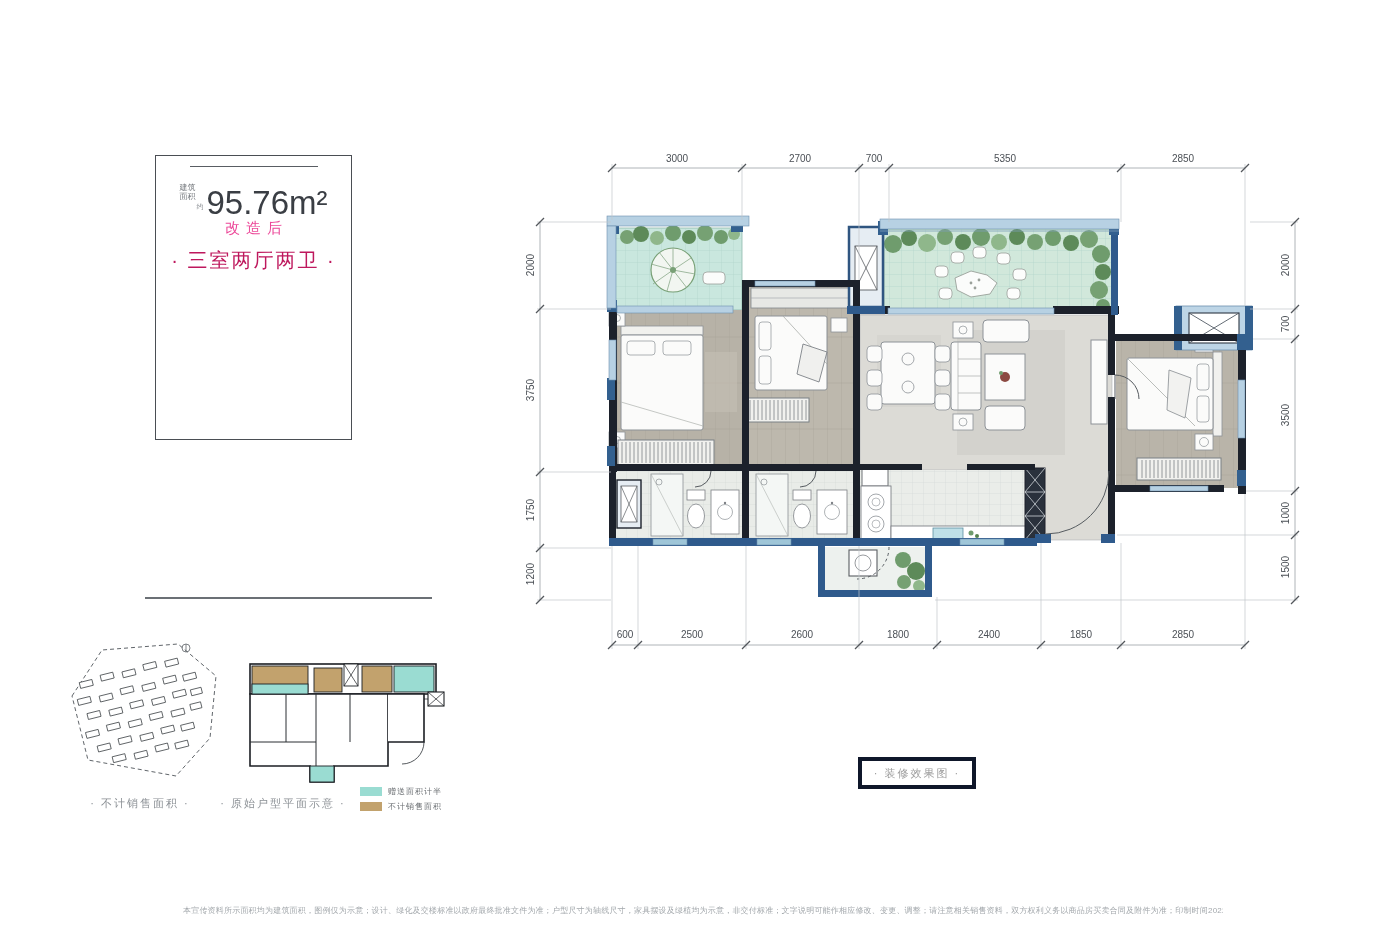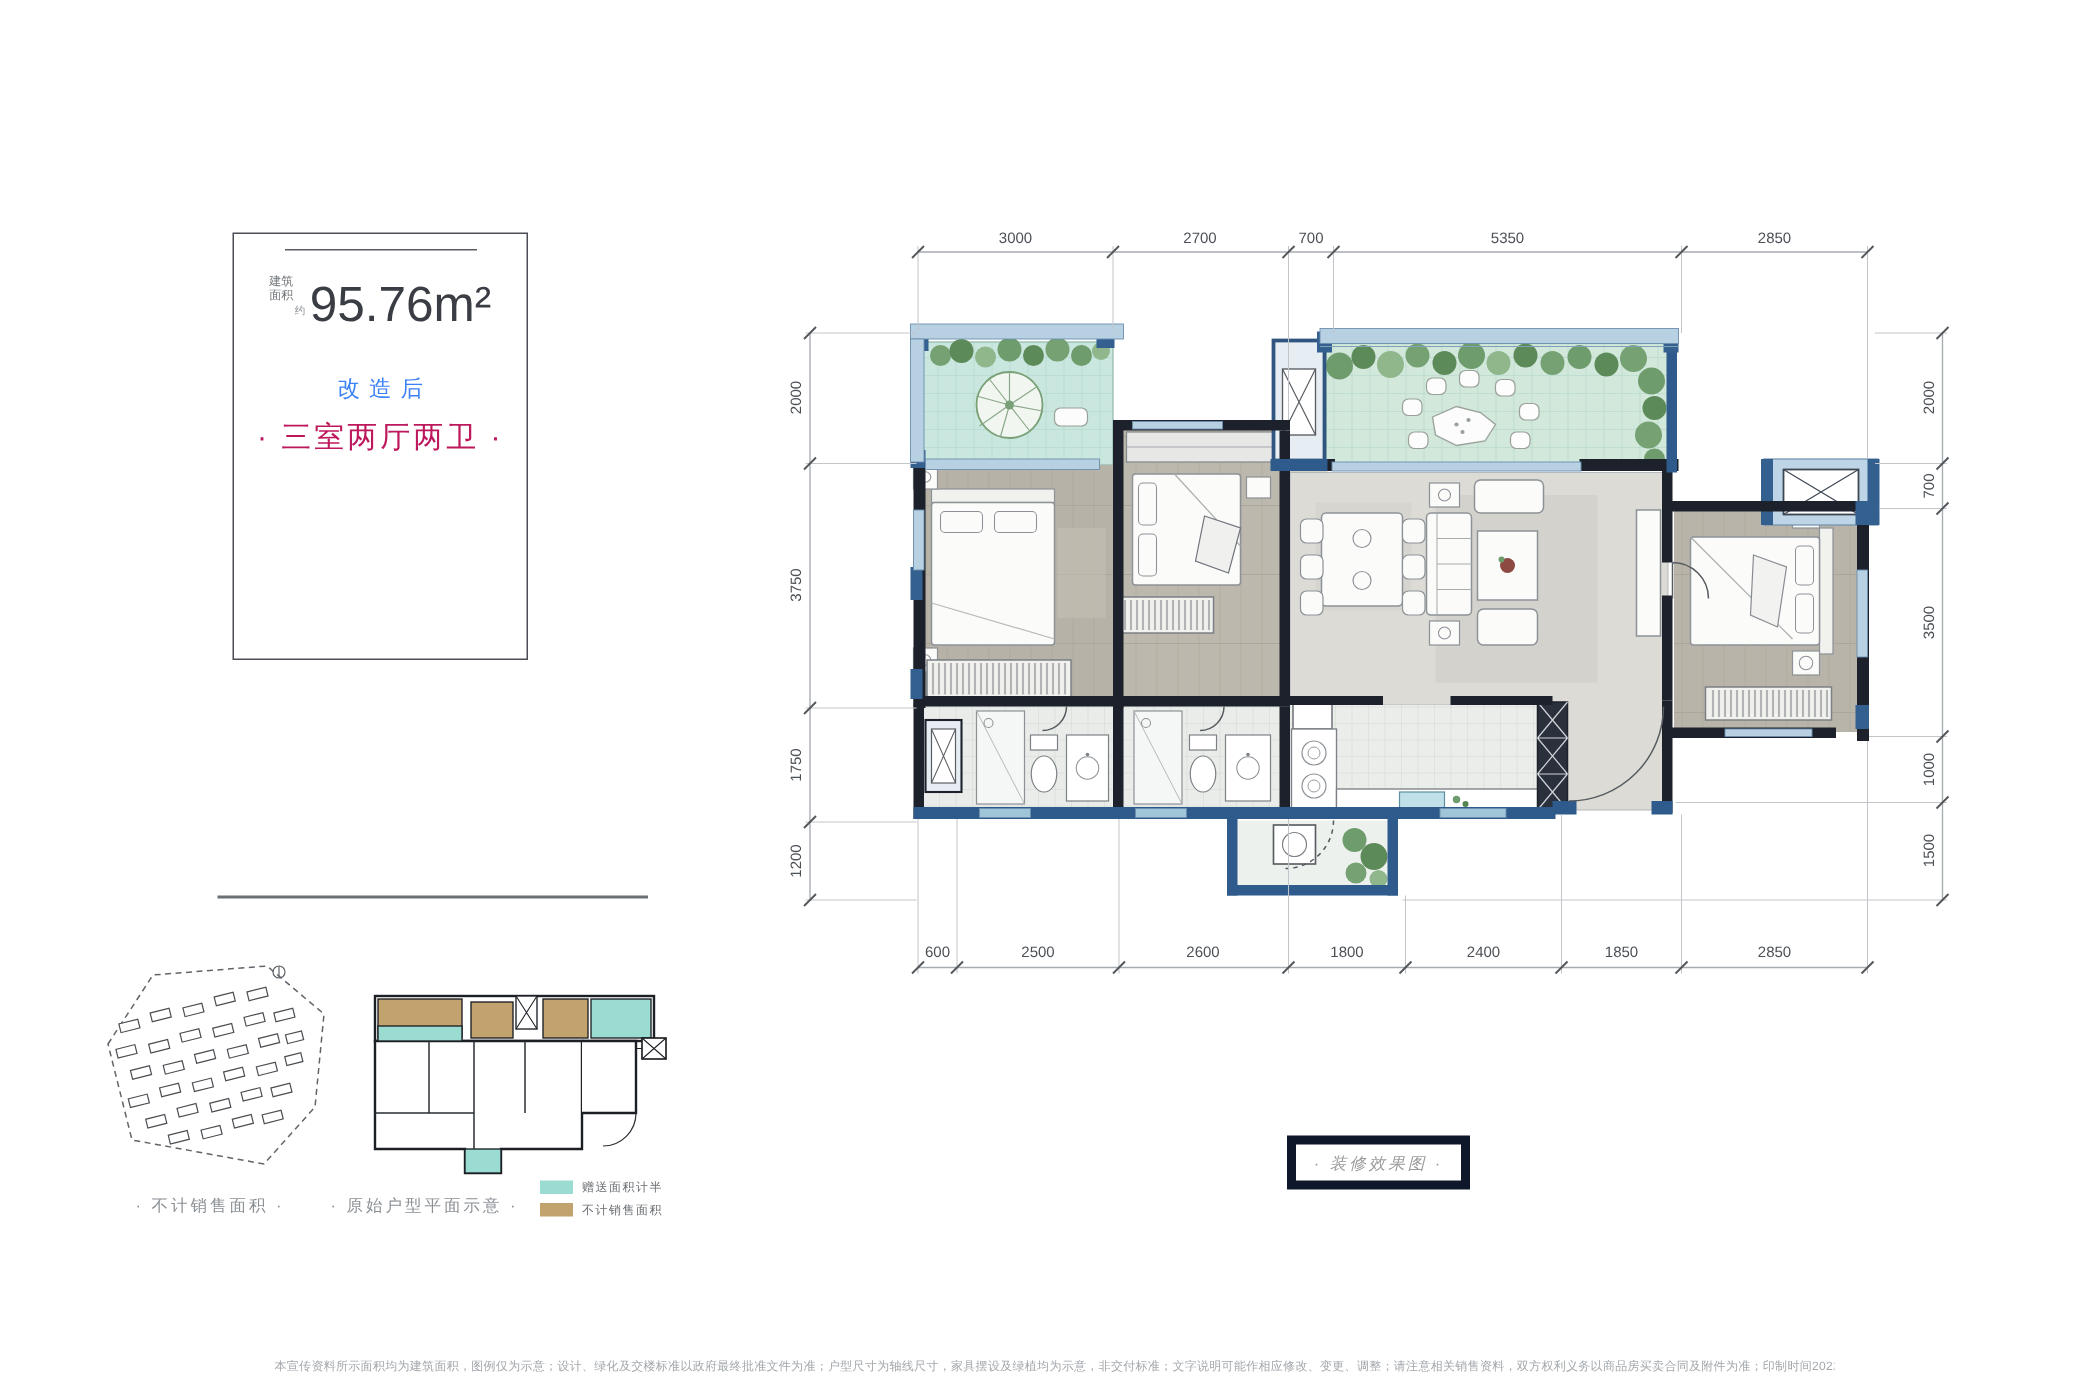--- a/index.html
+++ b/index.html
@@ -9,30 +9,30 @@
 
   
   .card{left:155px;top:155px;width:197px;height:285px;border:1.3px solid #4a4e54;
         display:flex;flex-direction:column;align-items:center;box-sizing:border-box;}
   .unit{margin-top:14px;font-size:74px;font-weight:200;letter-spacing:2px;color:#3a3e44;line-height:1.05;}
   .card-div{width:128px;height:1px;background:#595d63;margin:10px 0 16px 0;}
   .arearow{display:flex;align-items:flex-end;}
   .arealbl{display:flex;flex-direction:column;font-size:8px;line-height:9px;color:#71757a;margin-bottom:18px;}
   .approx{font-size:7px;color:#8b8f94;margin:0 3px 7px 1px;}
   .areaval{font-size:33px;font-weight:300;color:#3a3e44;line-height:1;}
-  .renov{margin-top:31px;font-size:15px;letter-spacing:6px;color:#3b82f6;text-indent:6px;}
+  .renov{margin-top:0;font-size:15px;letter-spacing:6px;color:#ec4899;text-indent:6px;}
   .layout{margin-top:9px;font-size:20px;letter-spacing:2px;color:#be185d;white-space:nowrap;}
 
   .tagline{left:146px;top:486px;width:212px;text-align:center;font-size:29px;
            letter-spacing:4px;color:#3e4954;white-space:nowrap;}
   .leftline{left:145px;top:597px;width:287px;height:1.5px;background:#6b7075;}
 
-  .decorbox{left:858px;top:757px;width:110px;height:24px;border:6px solid #0f172a;
+  .decorbox{left:858px;top:757px;width:110px;height:24px;border:4px solid #0f172a;
             display:flex;align-items:center;justify-content:center;
-            font-size:11px;color:#9b9b9b;letter-spacing:2px;white-space:nowrap;font-style:italic;}
+            font-size:11px;color:#9b9b9b;letter-spacing:2px;white-space:nowrap;}
 
   .mini-label{font-size:11px;color:#8b9095;letter-spacing:2px;text-align:center;white-space:nowrap;}
   .site-label{left:70px;top:796px;width:140px;}
   .orig-label{left:208px;top:796px;width:150px;}
 
   .legend{left:360px;top:786px;display:flex;flex-direction:column;gap:4px;}
   .legrow{display:flex;align-items:center;gap:6px;}
   .sw{width:22px;height:9px;display:inline-block;}
   .sw0{background:#9adcd2;}
   .sw1{background:#c2a26d;}

